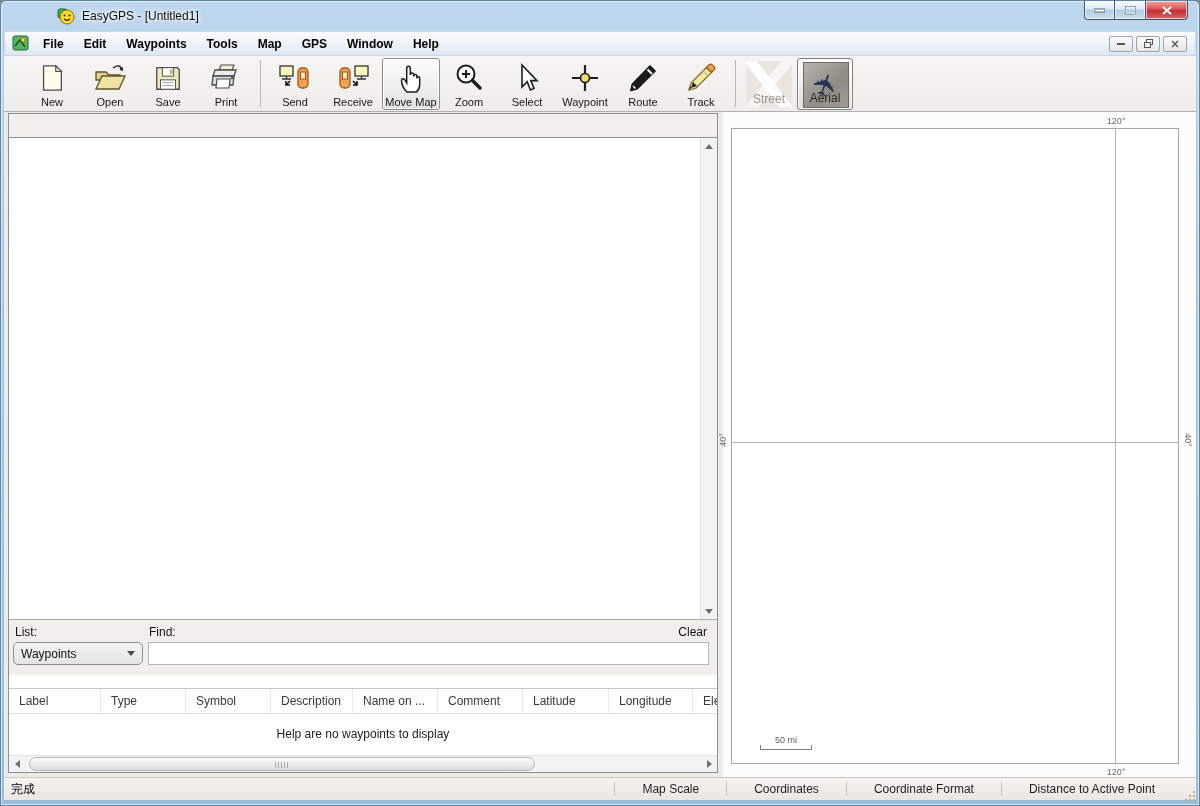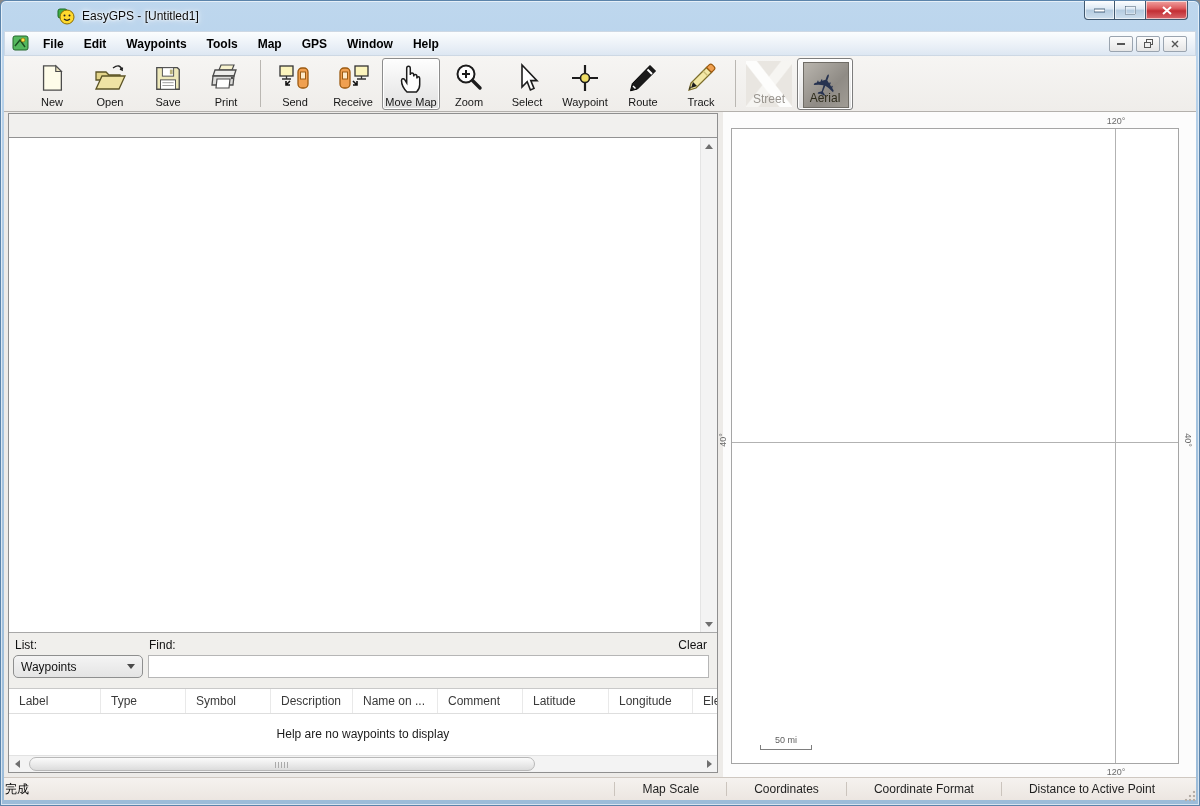--- a/index.html
+++ b/index.html
@@ -75,21 +75,21 @@
   .lbl-list{ position:absolute; left:6px; top:5px; }
   .lbl-find{ position:absolute; left:140px; top:5px; }
   .lbl-clear{ position:absolute; right:10px; top:5px; cursor:default; }
   .combo{ position:absolute; left:4px; top:22px; width:130px; height:23px; border:1px solid #8e8f8f; border-radius:5px;
     background:linear-gradient(#f4f4f4,#e4e4e4); display:flex; align-items:center; padding-left:7px; }
   .combo-arrow{ margin-left:auto; margin-right:7px; width:0; height:0;
     border-left:4px solid transparent; border-right:4px solid transparent; border-top:5px solid #4a4a4a; }
   .find-input{ position:absolute; left:139px; top:22px; right:8px; height:23px; border:1px solid #b6b6b6;
     background:#fff; font-family:"Liberation Sans",sans-serif; font-size:12px; padding:0 5px; outline:none; }
 
-  .tbl-header{ display:flex; height:26px; background:#fff; border-top:1px solid #c9c9c9; border-bottom:1px solid #dedede; }
+  .tbl-header{ display:flex; height:26px; background:#fff; border-top:1px solid #c9c9c9; border-bottom:1px solid #dedede;margin-top:13px; }
   .tbl-header .col{ line-height:25px; padding-left:10px; color:#3a3a3a; border-right:1px solid #e9e9e9; overflow:hidden; white-space:nowrap; }
   .c0{width:92px;} .c1{width:85px;} .c2{width:85px;} .c3{width:82px;} .c4{width:85px;}
   .c5{width:85px;} .c6{width:86px;} .c7{width:84px;} .c8{flex:1; border-right:none!important;}
   .tbl-body{ height:41px; background:#fff; text-align:center; padding-top:13px; color:#1c1c1c; }
 
   .hscroll{ position:relative; height:17px; background:#f3f3f3; border-top:1px solid #e2e2e2; }
   .hscroll .sbtn{ position:absolute; top:0; width:16px; height:16px; display:flex; align-items:center; justify-content:center; }
   .hthumb{ position:absolute; left:20px; top:1px; width:506px; height:14px; border:1px solid #b8b8b8; border-radius:7px;
     background:linear-gradient(#fbfbfb,#dcdcdc); }
   .hthumb .grip{ position:absolute; left:50%; top:4px; width:14px; height:6px; margin-left:-7px;
@@ -107,21 +107,21 @@
   .coord.left{ left:-16px; top:306px; transform:rotate(-90deg); }
   .coord.right{ right:-17px; top:306px; transform:rotate(90deg); }
   .scalebar{ position:absolute; left:28px; top:606px; width:52px; }
   .scalebar .stext{ text-align:center; font-size:9px; color:#5e5e5e; }
   .scalebar .sline{ height:5px; border-left:1px solid #7e7e7e; border-right:1px solid #7e7e7e; border-bottom:1px solid #7e7e7e; }
 
   
   .statusbar{ position:absolute; left:3px; right:3px; bottom:5px; height:23px;
     background:linear-gradient(#f5f2ef,#ece6e1); border-top:1px solid #cfc8c1;
     display:flex; align-items:center; font-size:12px; }
-  .status-message{ padding-left:1px; color:#000; }
+  .status-message{ padding-left:7px; color:#000; }
   .status-panes{ margin-left:auto; display:flex; height:100%; align-items:center; padding-right:14px; }
   .status-pane{ padding:0 27px; border-left:1px solid #cbc4bd; color:#1f1f1f; white-space:nowrap; }
   .grip-corner{ position:absolute; right:3px; bottom:3px; width:12px; height:12px;
     background:
      radial-gradient(circle at 10px 2px,#b5aea7 1.2px,transparent 1.6px),
      radial-gradient(circle at 10px 6px,#b5aea7 1.2px,transparent 1.6px),
      radial-gradient(circle at 6px 6px,#b5aea7 1.2px,transparent 1.6px),
      radial-gradient(circle at 10px 10px,#b5aea7 1.2px,transparent 1.6px),
      radial-gradient(circle at 6px 10px,#b5aea7 1.2px,transparent 1.6px),
      radial-gradient(circle at 2px 10px,#b5aea7 1.2px,transparent 1.6px); }

